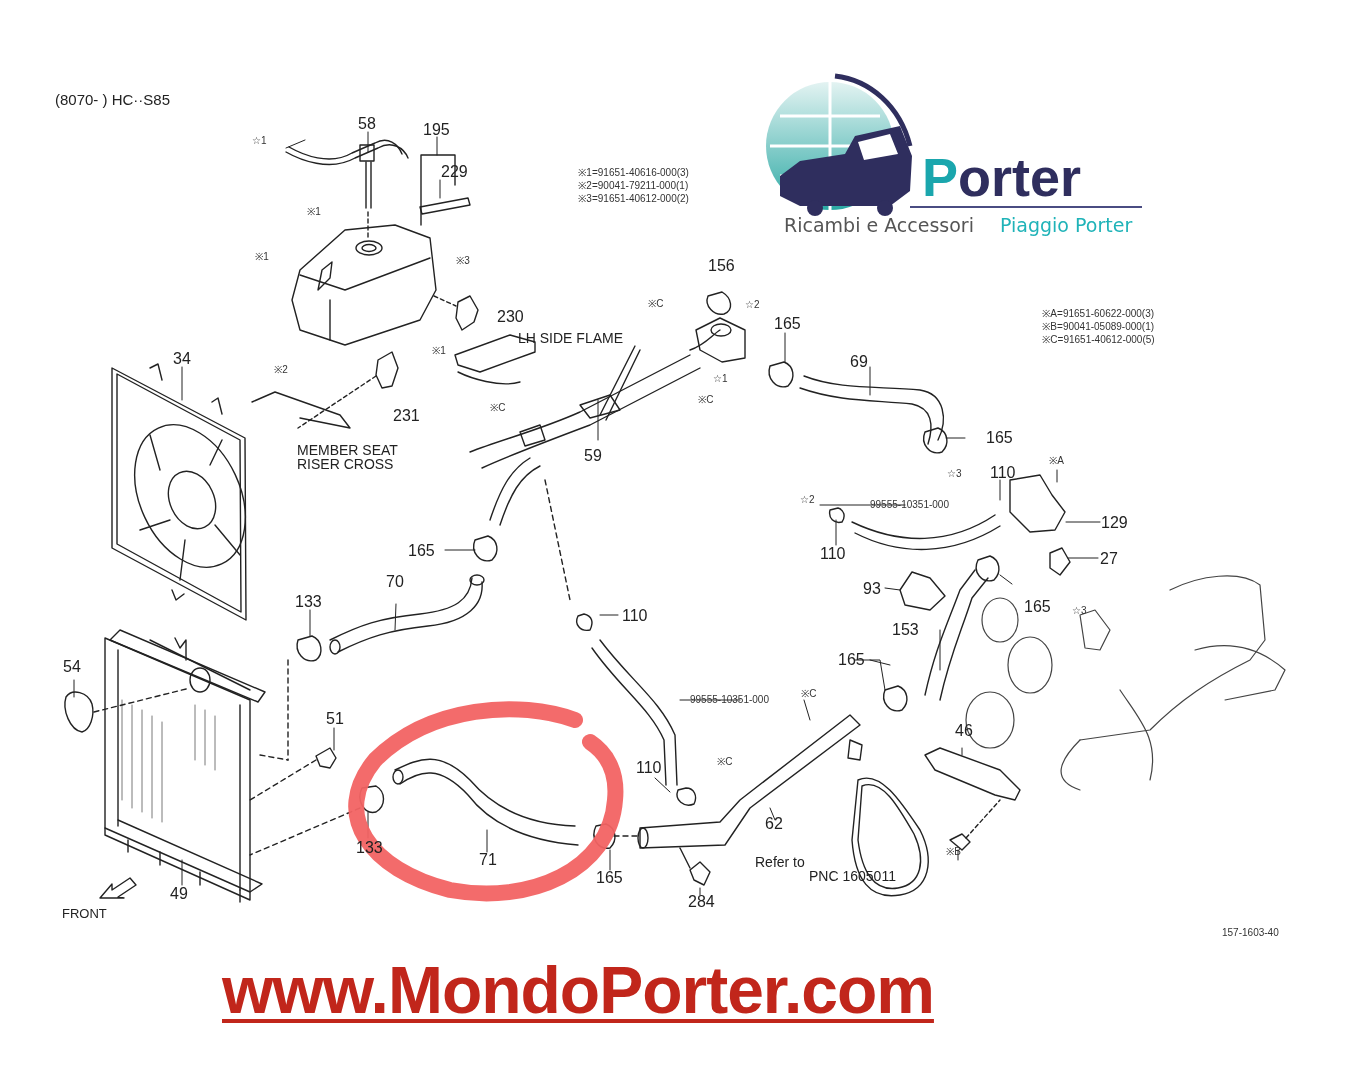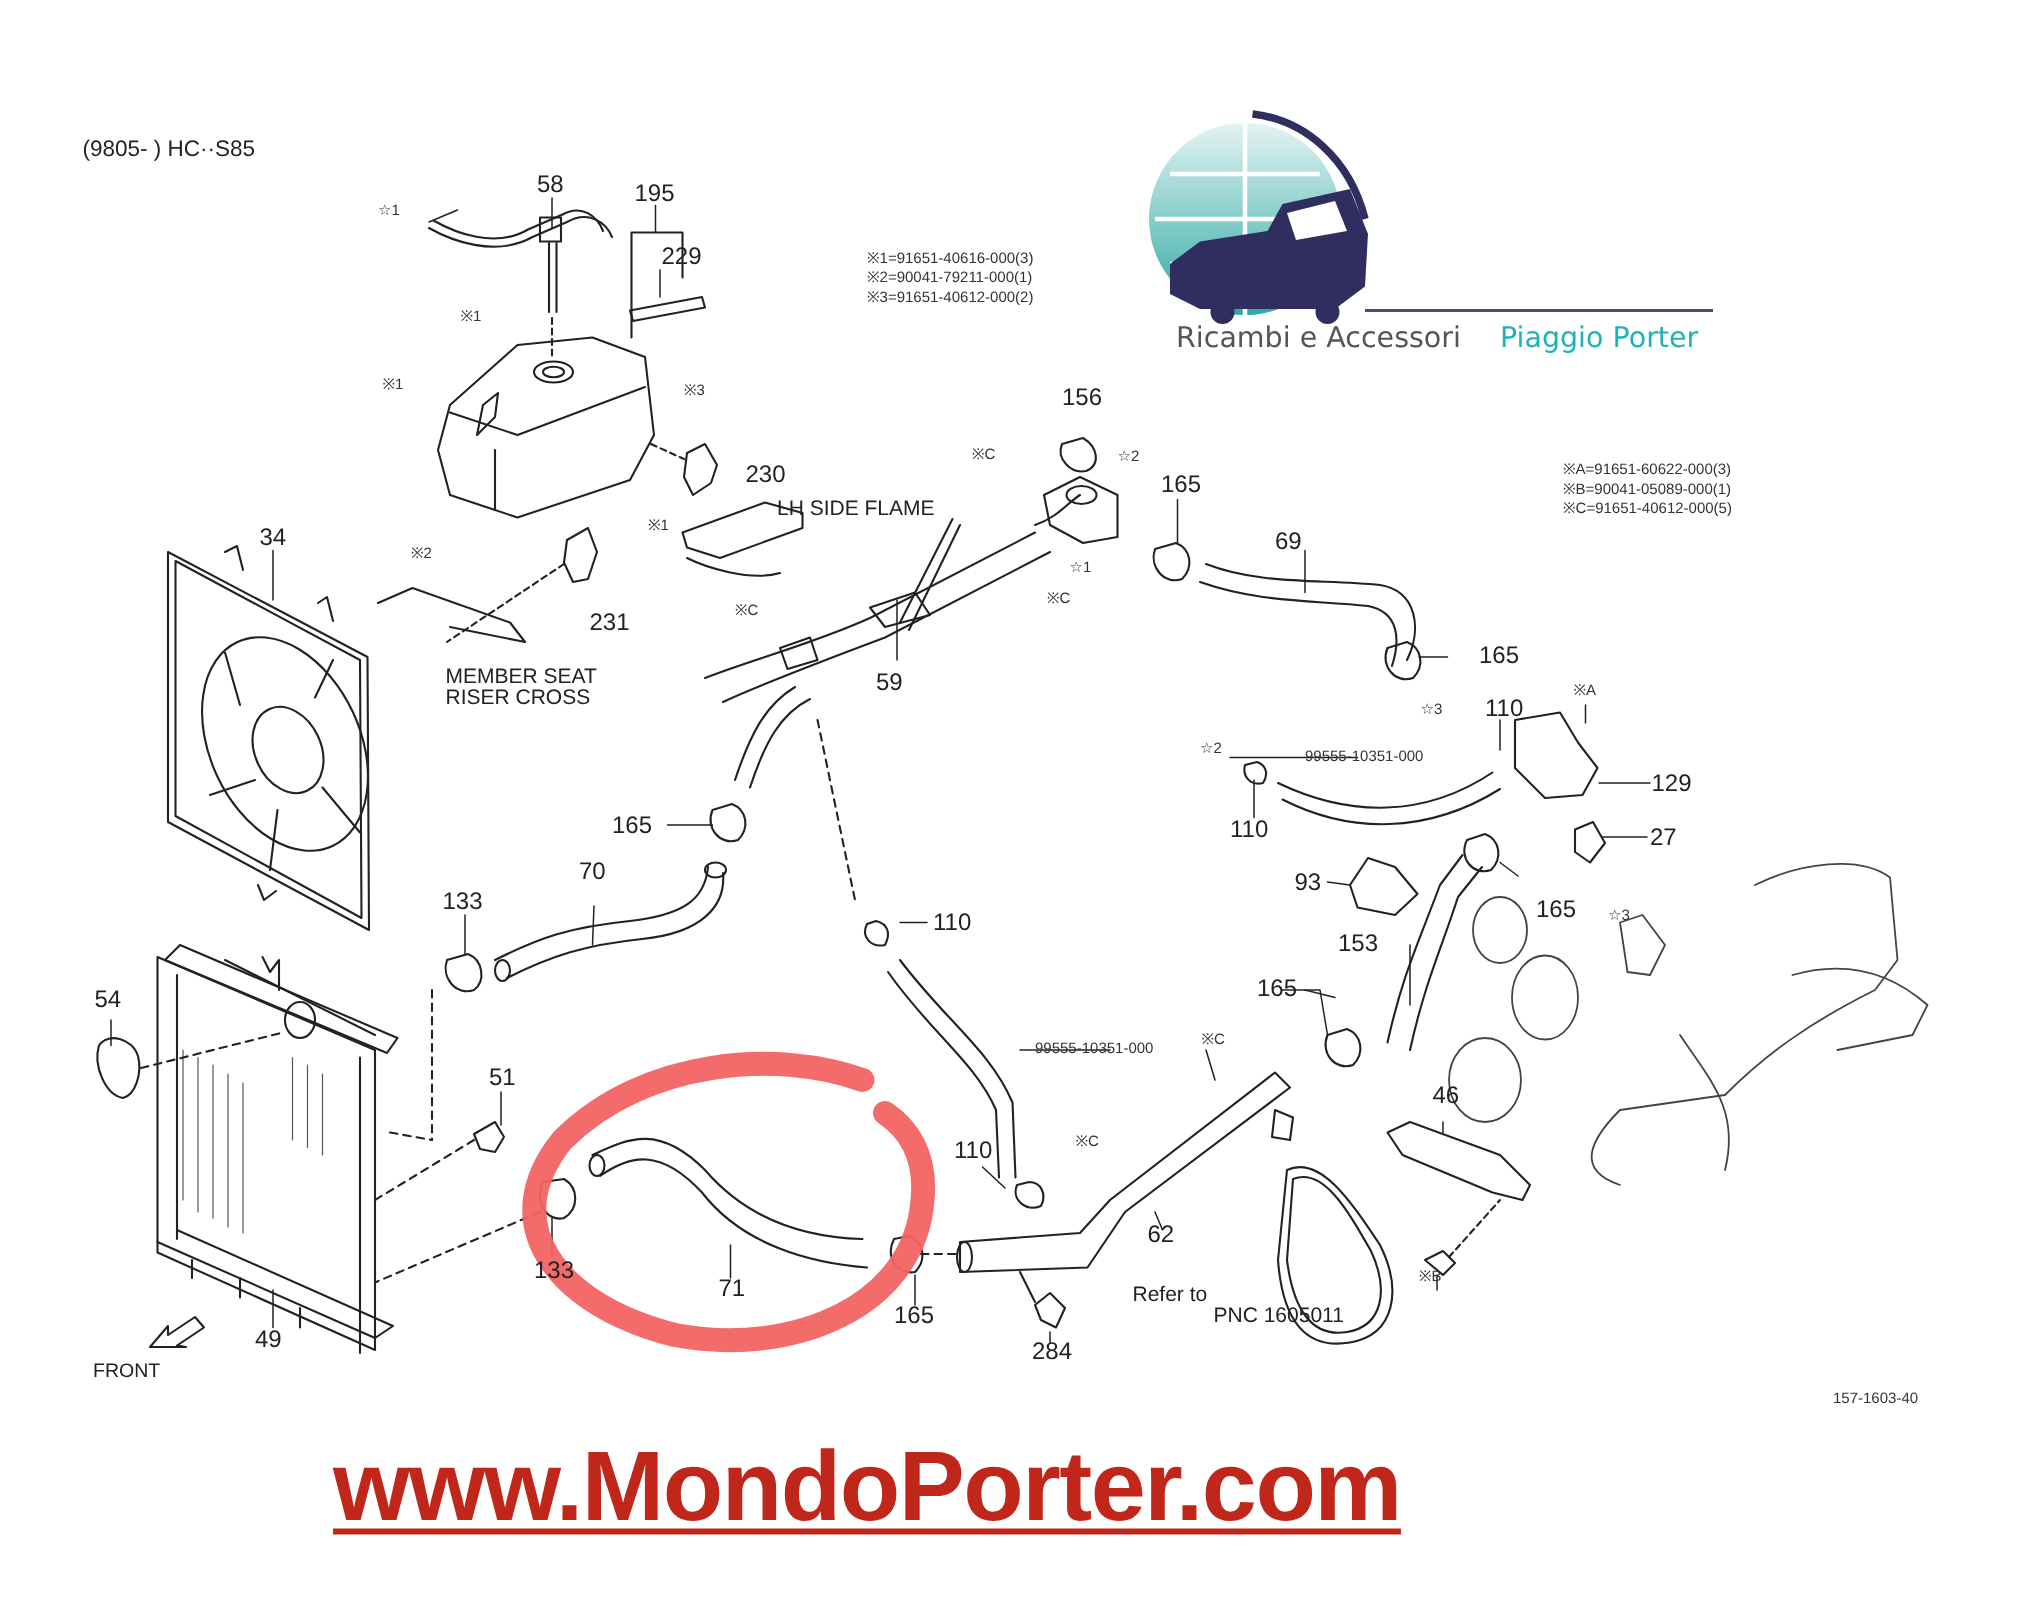--- a/index.html
+++ b/index.html
@@ -181,38 +181,39 @@
     <path d="M836 520 L836 545 M885 588 L900 590 M940 630 L940 670 M870 660 L890 665 M74 680 L74 697 M334 728 L334 750" stroke-width="1"></path>
     <path d="M368 812 L368 838 M487 830 L487 852 M610 850 L610 870 M775 820 L770 808 M655 778 L670 792 M700 888 L700 895 M962 748 L962 755 M958 850 L958 860 M182 860 L182 885" stroke-width="1"></path>
     <path d="M740 700 L680 700 M804 700 L810 720 M855 660 L880 660 L885 690 M820 505 L905 505 M1057 470 L1057 482" stroke-width="1"></path>
   </g>
 
   <g fill="none" stroke="#f26363" stroke-width="16" stroke-linecap="round" opacity="0.95">
     <path d="M575 720 C520 700 430 705 375 760 C330 815 370 870 450 890 C530 905 610 870 615 800 C618 770 605 752 590 742"></path>
   </g>
 </svg>
 
-<div class="lbl" style="left:55px;top:92px;font-size:15px;">(9805-        ) HC··S85</div>
+<div class="lbl" style="left:55px;top:92px;font-size:15px;">(8070-        ) HC··S85</div>
 
 <div class="logo">
   <svg class="abs" style="left:0;top:0;" width="170" height="175" viewBox="0 0 170 175">
     <defs>
       <linearGradient id="gl" x1="0" y1="0" x2="0" y2="1">
         <stop offset="0" stop-color="#e3f3f2"></stop>
         <stop offset="1" stop-color="#2aa8a3"></stop>
       </linearGradient>
     </defs>
     <circle cx="70" cy="80" r="64" fill="url(#gl)"></circle>
     <path d="M10 80 H130 M70 16 V144 M20 50 H120 M20 110 H120" stroke="#fff" stroke-width="3" fill="none"></path>
     <path d="M75 10 C110 14 140 40 150 80" stroke="#2f2e5e" stroke-width="5" fill="none"></path>
     <path d="M20 110 L40 95 L85 88 L95 70 L140 60 L152 90 L150 125 L130 140 L40 140 L20 130 Z" fill="#2f2e5e"></path>
     <path d="M98 76 L130 68 L138 88 L104 94 Z" fill="#fff"></path>
     <circle cx="55" cy="142" r="8" fill="#2f2e5e"></circle>
     <circle cx="125" cy="142" r="8" fill="#2f2e5e"></circle>
   </svg>
+  <div class="logo-porter"><span class="logo-p">P</span><span>orter</span></div>
   <div class="logo-rule"></div>
   <div class="logo-tag1">Ricambi e Accessori</div>
   <div class="logo-tag2">Piaggio Porter</div>
 </div>
 
 <div class="legend" style="left:578px;top:166px;">
   <div>※1=91651-40616-000(3)</div>
   <div>※2=90041-79211-000(1)</div>
   <div>※3=91651-40612-000(2)</div>
 </div>

